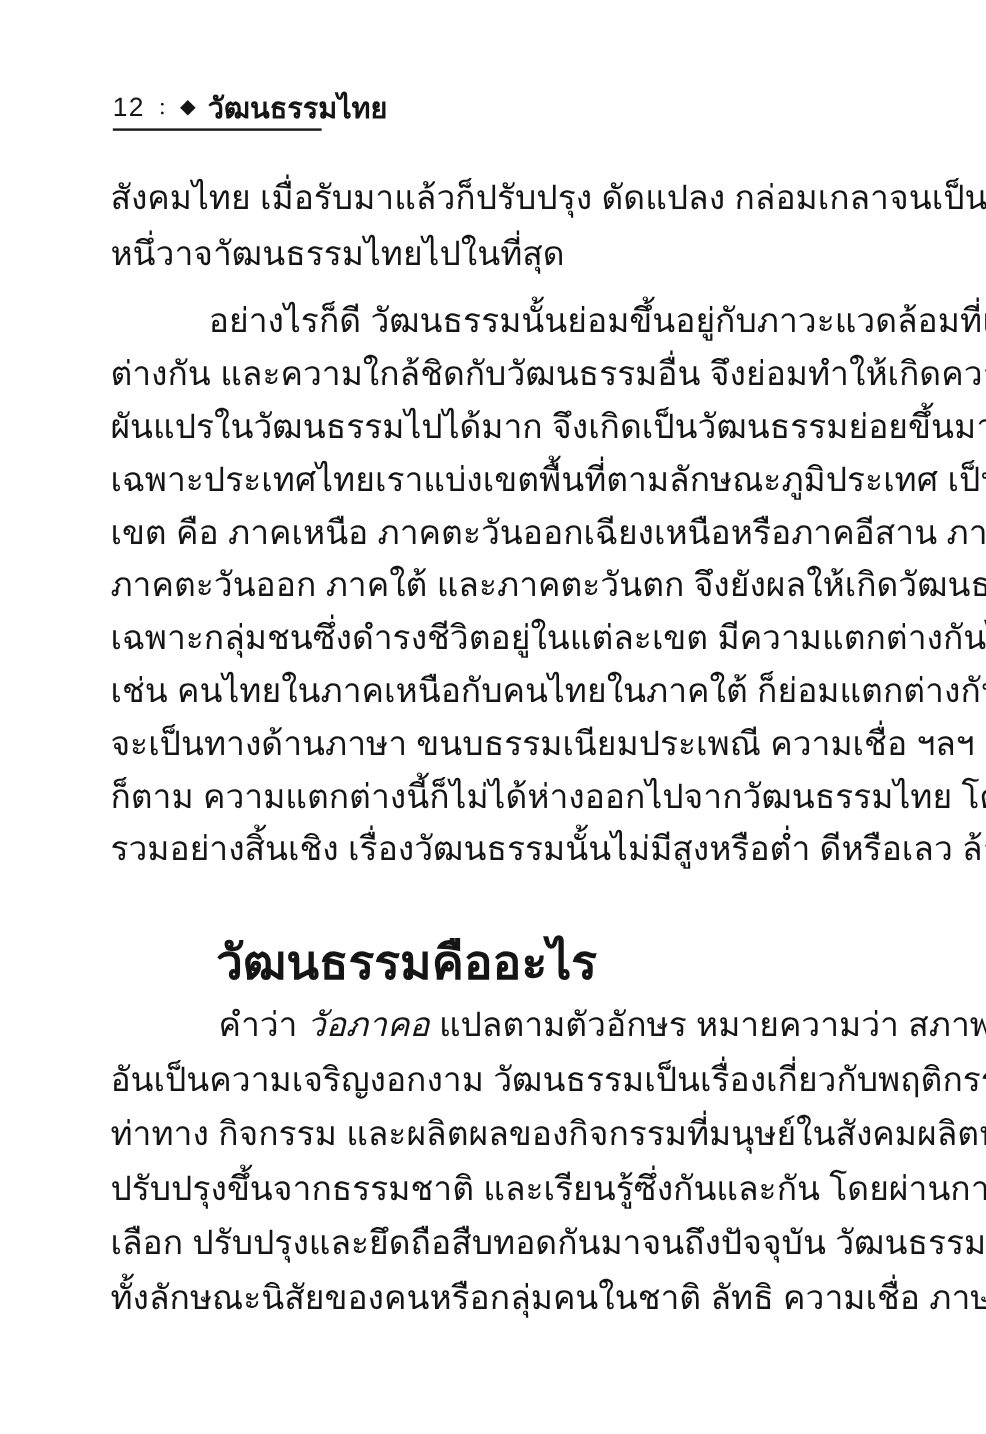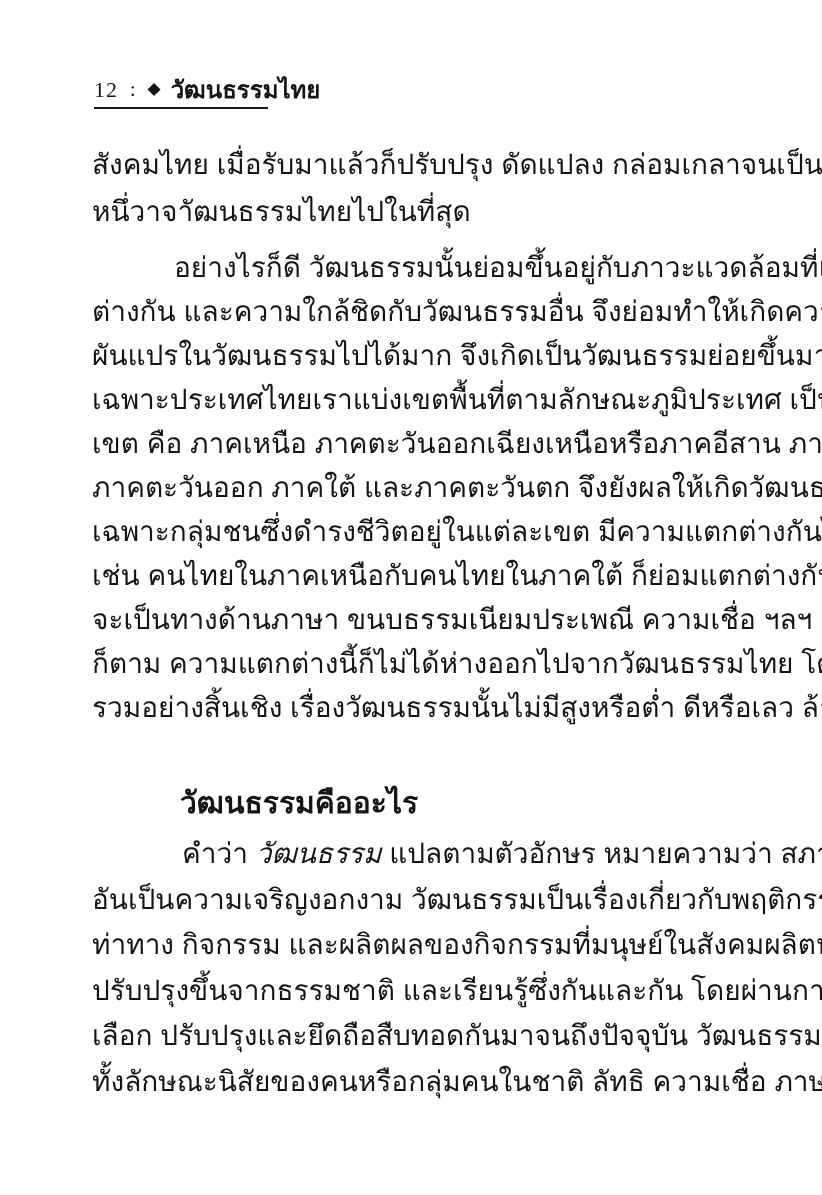--- a/index.html
+++ b/index.html
@@ -22,21 +22,21 @@
   .running-header {
     position: absolute;
     left: 94px;
     top: 70px;
     display: flex;
     align-items: center;
     gap: 10px;
     white-space: nowrap;
   }
   .page-number {
-    font-family: Liberation Serif, serif;
+    font-family: Liberation Sans, sans-serif;
     font-size: 22px;
     letter-spacing: 1px;
   }
   .header-sep {
     font-family: "Liberation Serif", serif;
     font-size: 20px;
     padding: 0 2px;
   }
   .diamond {
     font-size: 17px;
@@ -82,21 +82,21 @@
   .p3 .tline.indent { padding-left: 90px; }
 
   .para-1 { top: 141px; }
   .para-2 { top: 246px; }
   .para-3 { top: 831px; }
 
   .section-heading {
     position: absolute;
     left: 180px;
     top: 783px;
-    font-size: 30px;
+    font-size: 40px;
     font-weight: bold;
     line-height: 40px;
   }
   .italic-term { font-style: italic; }
 </style>
 </head>
 <body>
 
 <div class="page">
 
@@ -123,21 +123,21 @@
     <div class="tline">เฉพาะกลุ่มชนซึ่งดำรงชีวิตอยู่ในแต่ละเขต มีความแตกต่างกันไปบ้าง</div>
     <div class="tline">เช่น คนไทยในภาคเหนือกับคนไทยในภาคใต้ ก็ย่อมแตกต่างกันไม่ว่า</div>
     <div class="tline">จะเป็นทางด้านภาษา ขนบธรรมเนียมประเพณี ความเชื่อ ฯลฯ อย่างไร</div>
     <div class="tline">ก็ตาม ความแตกต่างนี้ก็ไม่ได้ห่างออกไปจากวัฒนธรรมไทย โดยส่วน</div>
     <div class="tline">รวมอย่างสิ้นเชิง เรื่องวัฒนธรรมนั้นไม่มีสูงหรือต่ำ ดีหรือเลว ล้า</div>
   </div>
 
   <div class="section-heading">วัฒนธรรมคืออะไร</div>
 
   <div class="bodytext para-3 p3">
-    <div class="tline indent"><span>คำว่า </span><span class="italic-term">วัฒนธรรม</span><span> แปลตามตัวอักษร หมายความว่า สภาพ</span></div>
+    <div class="tline indent"><span>คำว่า </span><span class="italic-term">วัอภาคอ</span><span> แปลตามตัวอักษร หมายความว่า สภาพ</span></div>
     <div class="tline">อันเป็นความเจริญงอกงาม วัฒนธรรมเป็นเรื่องเกี่ยวกับพฤติกรรม วาจา</div>
     <div class="tline">ท่าทาง กิจกรรม และผลิตผลของกิจกรรมที่มนุษย์ในสังคมผลิตหรือ</div>
     <div class="tline">ปรับปรุงขึ้นจากธรรมชาติ และเรียนรู้ซึ่งกันและกัน โดยผ่านการคัด</div>
     <div class="tline">เลือก ปรับปรุงและยึดถือสืบทอดกันมาจนถึงปัจจุบัน วัฒนธรรมเป็น</div>
     <div class="tline">ทั้งลักษณะนิสัยของคนหรือกลุ่มคนในชาติ  ลัทธิ ความเชื่อ ภาษา</div>
   </div>
 
 </div>
 
 </body></html>

